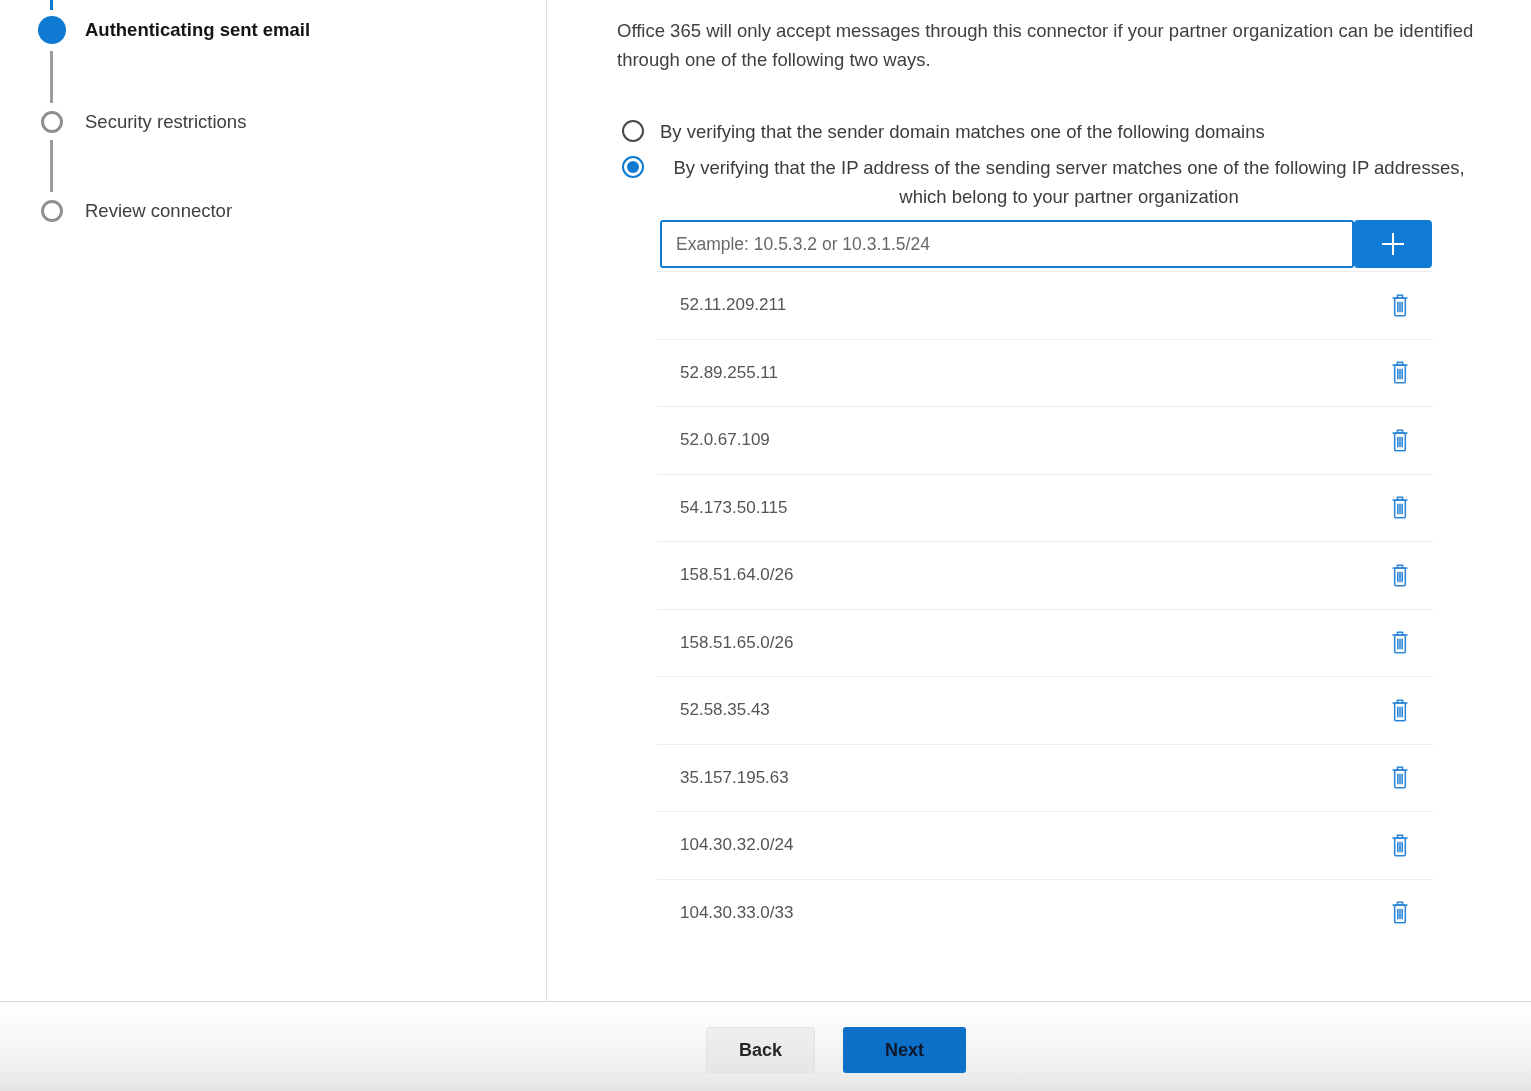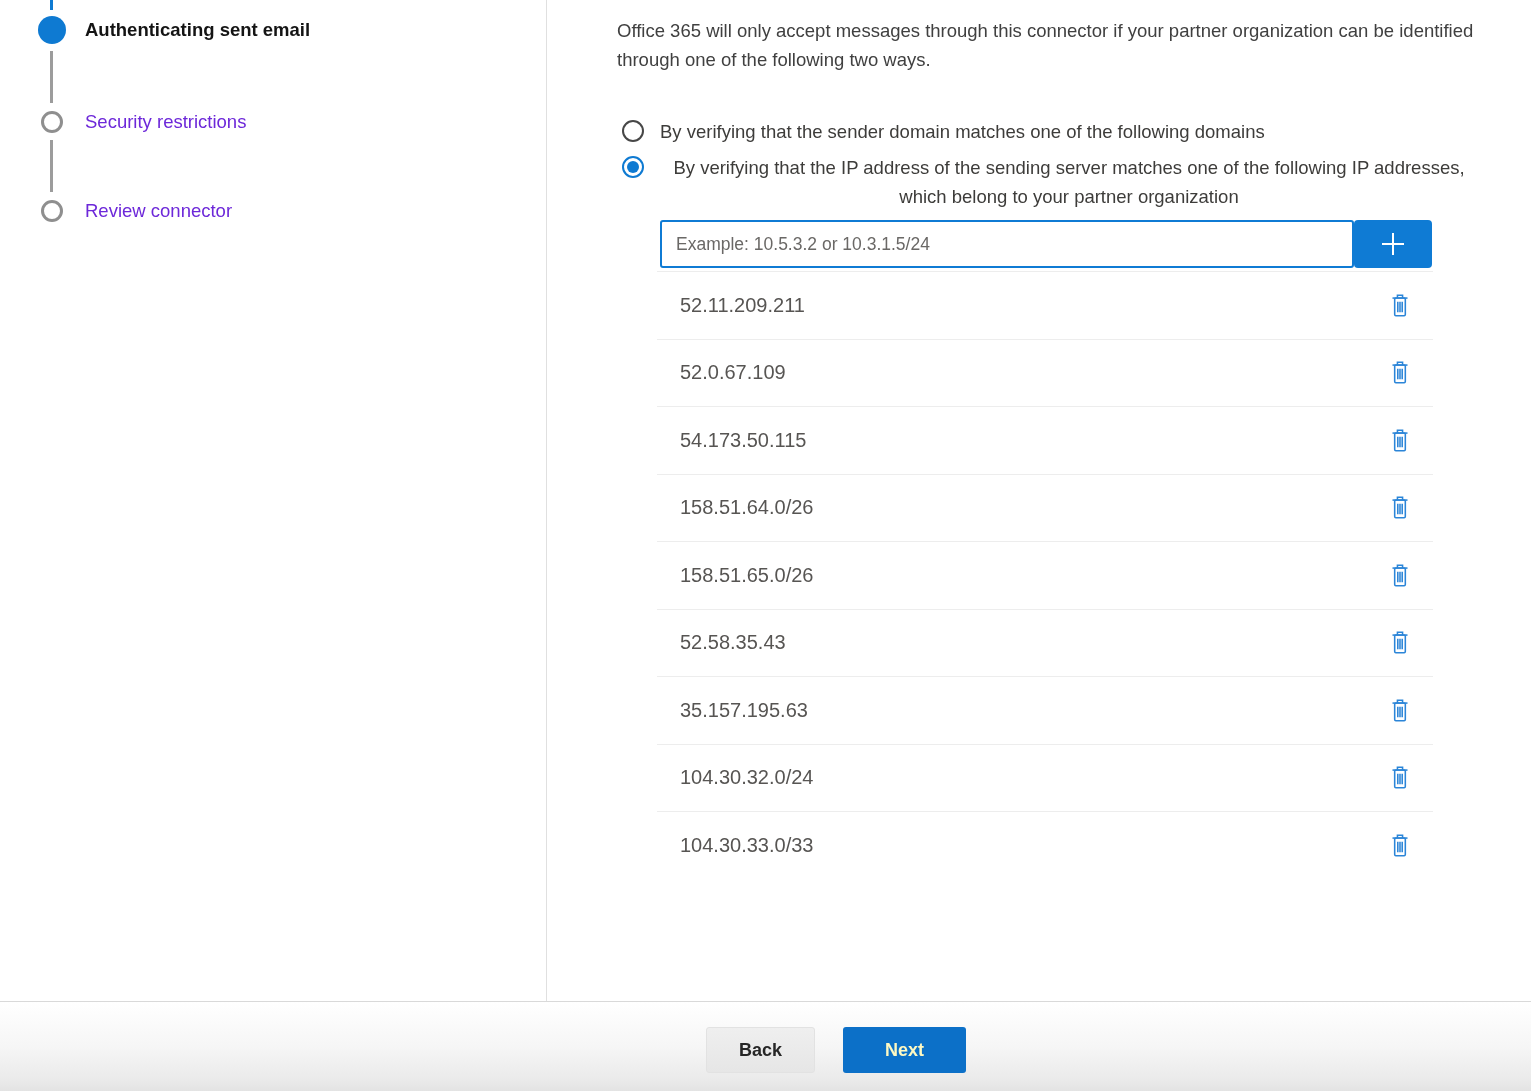--- a/index.html
+++ b/index.html
@@ -9,21 +9,21 @@
 
   
   .sidebar { position:absolute; left:0; top:0; width:546px; height:1001px; background:#fff; }
   .divider { position:absolute; left:546px; top:0; width:1px; height:1001px; background:#e0e0e0; }
   .rail-stub { position:absolute; left:50px; top:0; width:3px; height:10px; background:#0e7ad2; }
   #steps { position:absolute; left:0; top:16px; padding-left:38px; }
   .step { display:flex; align-items:center; }
   .step-circle-wrap { width:28px; display:flex; justify-content:center; align-items:center; flex:0 0 28px; }
   .step-circle { width:22px; height:22px; border-radius:50%; border:3px solid #8f8f8f; background:#fff; }
   .step.active .step-circle { width:28px; height:28px; border:none; background:#0e7ad2; }
-  .step-label { margin-left:19px; font-size:18.5px; color:#6d28d9; white-space:nowrap; }
+  .step-label { margin-left:19px; font-size:18.5px; color:#404040; white-space:nowrap; }
   .step.active .step-label { font-weight:bold; color:#141414; }
   .connector { width:3px; height:52px; background:#9c9c9c; margin:7px 0 8px 12px; }
 
   
   .intro { position:absolute; left:617px; top:16px; width:912px; font-size:18.5px;
     line-height:29px; color:#404040; }
   #options { position:absolute; left:622px; top:117px;text-align:center; }
   .option { display:flex; align-items:flex-start; }
   .option + .option { margin-top:7px; }
   .radio { flex:0 0 22px; width:22px; height:22px; border-radius:50%;
@@ -38,35 +38,35 @@
   .ip-input { width:694px; height:48px; border:2px solid #0f7bd4; border-radius:3px;
     padding:16px 14px; font-size:17.5px; color:#323130; outline:none;
     font-family:"Liberation Sans", sans-serif; }
   .ip-input::placeholder { color:#6a6866; opacity:1; }
   .add-btn { width:78px; height:48px; margin-left:0; border:none; border-radius:4px;
     background:#0f7bd4; cursor:pointer; display:flex; align-items:center; justify-content:center; }
 
   .ip-list { position:absolute; left:657px; top:271px; width:776px; height:730px; overflow:hidden; }
   .ip-row { height:67.5px; border-top:1px solid #ededed; display:flex;
     align-items:center; justify-content:space-between; padding:0 20px 0 23px; }
-  .ip-text { font-size:20px; color:#575553; }
+  .ip-text { font-size:17px; color:#575553; }
   .trash-btn { border:none; background:transparent; cursor:pointer; padding:0;
     width:26px; height:28px; display:flex; align-items:center; justify-content:center; }
 
   
   .footer { position:absolute; left:0; top:1001px; width:1531px; height:90px;
     border-top:1px solid #d9d9d9;
     background:linear-gradient(180deg,#ffffff 0%,#f6f6f6 50%,#eaeaea 88%,#e3e3e3 100%); }
   .back-btn { position:absolute; left:706px; top:25px; width:109px; height:46px;
     background:linear-gradient(180deg,#efefef,#e6e6e6); border:1px solid #e2e2e2;
     border-radius:3px; font-size:18px; font-weight:600; color:#262626; cursor:pointer;
     font-family:"Liberation Sans", sans-serif; }
   .next-btn { position:absolute; left:843px; top:25px; width:123px; height:46px;
     background:#0c70c8; border:none; border-radius:3px; font-size:18px; font-weight:600;
-    color:#fef9c3; cursor:pointer; font-family:"Liberation Sans", sans-serif; }
+    color:#0f172a; cursor:pointer; font-family:"Liberation Sans", sans-serif; }
 </style>
 </head>
 <body>
 
 <div class="page">
 
   <aside class="sidebar">
     <div class="rail-stub"></div>
     <div id="steps">
   <div class="step active">
@@ -127,20 +127,35 @@
           <line x1="3.8" y1="6.4" x2="20.2" y2="6.4"></line>
           <rect x="6.2" y="6.4" width="11.6" height="19.2" rx="1.3"></rect>
           <line x1="9.6" y1="10.4" x2="9.6" y2="21.8"></line>
           <line x1="12" y1="10.4" x2="12" y2="21.8"></line>
           <line x1="14.4" y1="10.4" x2="14.4" y2="21.8"></line>
         </g>
       </svg>
     </button>
   </div>
 
+  <div class="ip-row">
+    <span class="ip-text">52.89.255.11</span>
+    <button class="trash-btn">
+      <svg width="22" height="27" viewBox="0 0 24 29">
+        <g stroke="#2b85d8" stroke-width="1.7" fill="none">
+          <path d="M9.2 6.4 V3.3 h5.6 V6.4"></path>
+          <line x1="3.8" y1="6.4" x2="20.2" y2="6.4"></line>
+          <rect x="6.2" y="6.4" width="11.6" height="19.2" rx="1.3"></rect>
+          <line x1="9.6" y1="10.4" x2="9.6" y2="21.8"></line>
+          <line x1="12" y1="10.4" x2="12" y2="21.8"></line>
+          <line x1="14.4" y1="10.4" x2="14.4" y2="21.8"></line>
+        </g>
+      </svg>
+    </button>
+  </div>
 
   <div class="ip-row">
     <span class="ip-text">52.0.67.109</span>
     <button class="trash-btn">
       <svg width="22" height="27" viewBox="0 0 24 29">
         <g stroke="#2b85d8" stroke-width="1.7" fill="none">
           <path d="M9.2 6.4 V3.3 h5.6 V6.4"></path>
           <line x1="3.8" y1="6.4" x2="20.2" y2="6.4"></line>
           <rect x="6.2" y="6.4" width="11.6" height="19.2" rx="1.3"></rect>
           <line x1="9.6" y1="10.4" x2="9.6" y2="21.8"></line>

